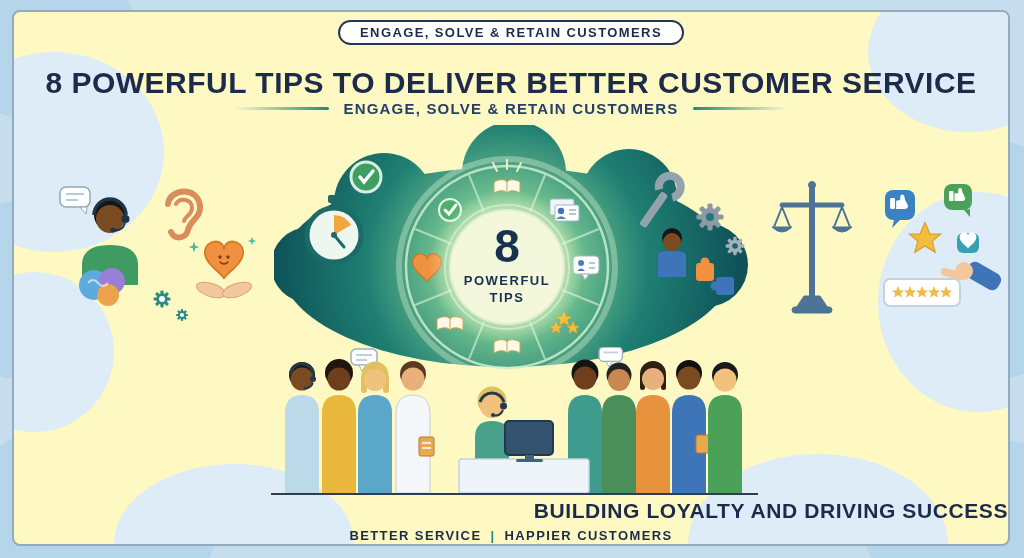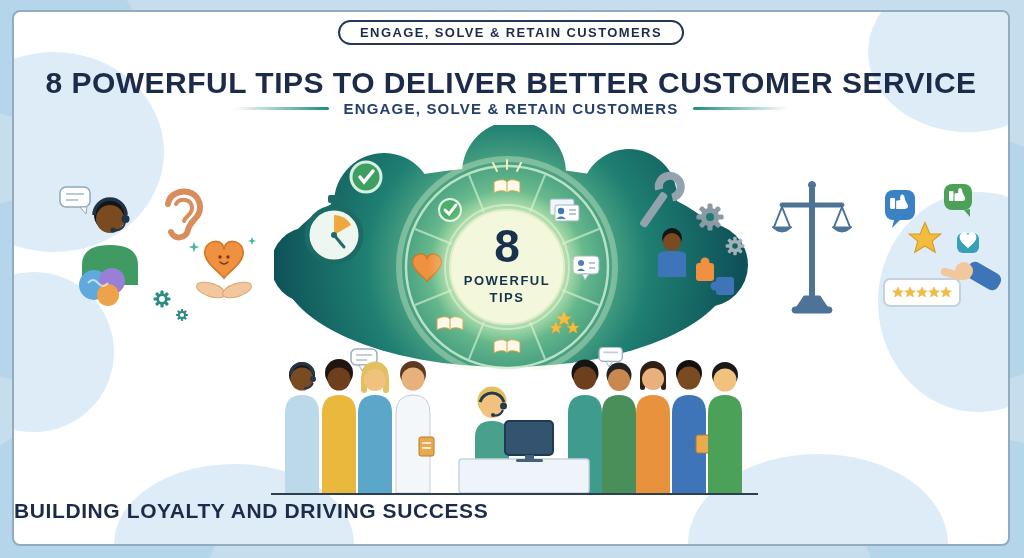--- a/index.html
+++ b/index.html
@@ -4,21 +4,21 @@
 <style>
   html,body{margin:0;padding:0;}
   body{
     width:1024px;height:558px;position:relative;overflow:hidden;
     background:#c6ddee;
     font-family:"Liberation Sans",sans-serif;
   }
   .blob-out{position:absolute;background:#b5d5ea;border-radius:50%;}
   .card{
     position:absolute;left:12px;top:10px;width:998px;height:536px;
-    background:#ffffff;border:2px solid #92abbe;border-radius:8px;
+    background:#fef9c3;border:2px solid #92abbe;border-radius:8px;
     overflow:hidden;box-sizing:border-box;
   }
   .blob-in{position:absolute;background:#ddecf7;border-radius:50%;z-index:0;}
   .layer{position:absolute;z-index:1;}
   .badge{
     position:absolute;top:8px;left:50%;transform:translateX(-50%);
     background:#ffffff;border:2px solid #25365a;border-radius:18px;
     padding:3px 20px;font-size:13px;font-weight:bold;letter-spacing:1.4px;
     color:#1c2b4a;white-space:nowrap;z-index:3;
   }
@@ -32,21 +32,21 @@
   }
   .subtitle-line{width:95px;height:3px;border-radius:2px;}
   .subtitle-line.l{background:linear-gradient(to right,rgba(29,138,128,0),#1d8a80);}
   .subtitle-line.r{background:linear-gradient(to left,rgba(29,138,128,0),#1d8a80);}
   .subtitle-text{font-size:15px;font-weight:bold;letter-spacing:1.2px;color:#23406b;}
   .cloud-svg{left:260px;top:113px;}
   .left-svg{left:18px;top:155px;}
   .right-svg{left:758px;top:155px;}
   .people-svg{left:253px;top:335px;z-index:2;}
   .tagline{
-    position:absolute;top:487px;left:0;width:100%;text-align:left;
+    position:absolute;top:487px;left:0;width:100%;text-align:right;
     font-size:21px;font-weight:800;letter-spacing:.6px;color:#1c2b4a;z-index:3;
   }
   .footer{
     position:absolute;top:516px;left:0;width:100%;text-align:center;
     font-size:13px;font-weight:bold;letter-spacing:1.4px;color:#1c2b4a;z-index:3;
   }
   .footer .divider{color:#1d8a80;margin:0 9px;font-weight:bold;}
   svg{display:block;}
   .defs-svg{position:absolute;width:0;height:0;}
 </style>
@@ -407,14 +407,17 @@
       <rect x="238" y="74" width="48" height="34" rx="4" fill="#33536f" stroke="#203850" stroke-width="2"></rect>
       <rect x="258" y="108" width="9" height="5" fill="#44617c"></rect>
       <rect x="249" y="112" width="27" height="3" rx="1.5" fill="#44617c"></rect>
     </g>
 
     <line x1="4" y1="147" x2="491" y2="147" stroke="#2c3e50" stroke-width="2"></line>
   </svg>
 
   <div class="tagline">BUILDING LOYALTY AND DRIVING SUCCESS</div>
 
+  <div class="footer">
+    <span>BETTER SERVICE</span><span class="divider">|</span><span>HAPPIER CUSTOMERS</span>
+  </div>
 
 </div>
 
 </body></html>

